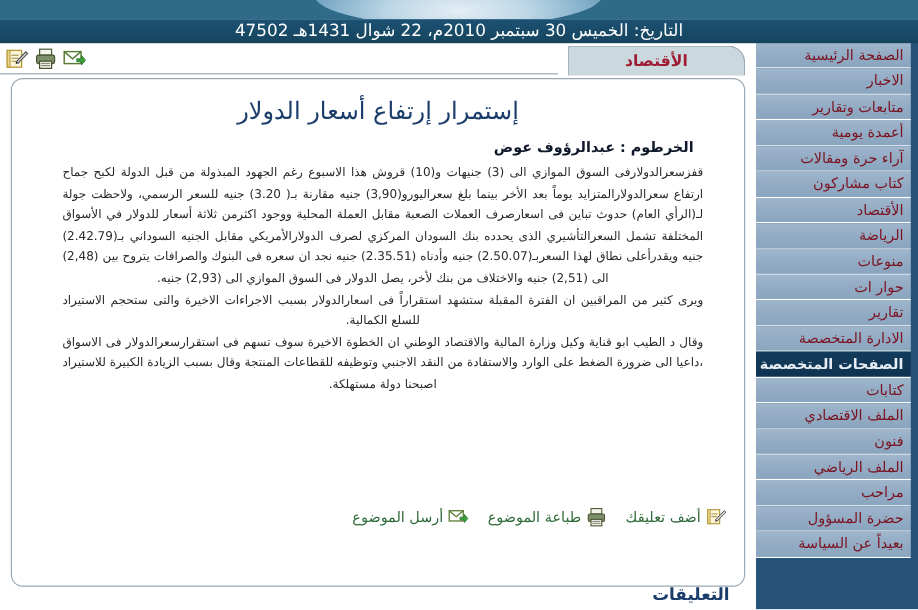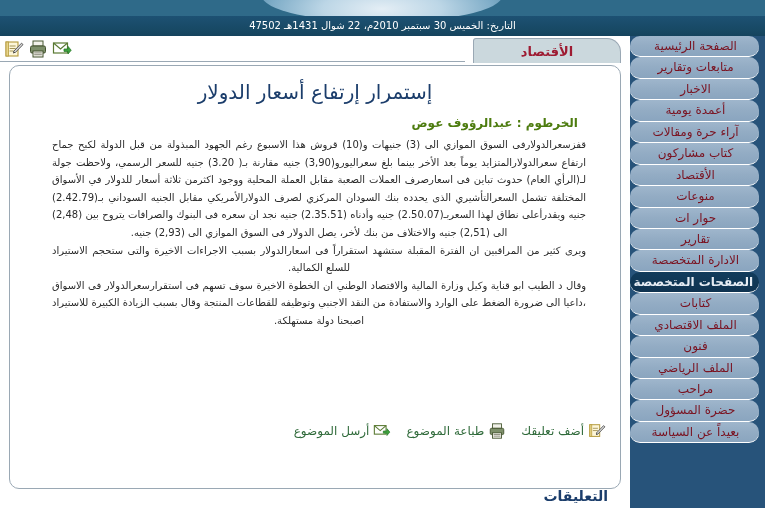--- a/index.html
+++ b/index.html
@@ -48,21 +48,21 @@
   }
 
   
   .datebar {
     position: absolute;
     top: 16px; left: 0;
     width: 765px;
     height: 27px;
     background: linear-gradient(to bottom, #1d5173 0%, #174863 55%, #123c55 100%);
     color: #ffffff;
-    font-size: 10px;
+    font-size: 14px;
     line-height: 20px;
     text-align: center;
     white-space: nowrap;
   }
 
   
   .sidebar {
     position: absolute;
     top: 36px;
     right: 0;
@@ -75,25 +75,23 @@
   .menu-item {
     position: relative;
     height: 21.45px;
     line-height: 21.45px;
     margin: 0 6px 0 0;
     padding: 0 6px 13px 8px;
     background: linear-gradient(to bottom, #9fb6cc 0%, #93acc4 48%, #8aa5bf 100%);
     border-bottom: 1px solid #ffffff;
     color: #7a1220;
     font-size: 12px;
-    text-align: center;
     white-space: nowrap;
     overflow: hidden;
     box-sizing: border-box;
-    border-radius: 10px;
   }
   .menu-item.active {
     background: linear-gradient(to bottom, #123c5c 0%, #0f3350 100%);
     color: #e7edf4;
     font-weight: bold;
     border-bottom: 1px solid #ffffff;
   }
 
   
   .main {
@@ -165,21 +163,21 @@
   .article-title {
     margin: 14px 0 0 0;
     text-align: center;
     color: #1b3d6b;
     font-size: 20px;
     font-weight: normal;
   }
   .article-byline {
     margin: 12px 42px 0 0;
     text-align: right;
-    color: #4d7c0f;
+    color: #0f172a;
     font-size: 12px;
     font-weight: bold;
   }
   .article-body {
     margin: 6px 34px 0 42px;
     color: #2a2a2a;
     font-size: 10px;
     line-height: 17.6px;
     text-align: justify;
     text-align-last: center;
@@ -243,26 +241,27 @@
 <div id="page">
 
   <div class="banner">
     <div class="banner-glow"></div>
   </div>
 
   <div class="datebar">التاريخ: الخميس 30 سبتمبر 2010م، 22 شوال 1431هـ   47502</div>
 
   <div class="sidebar">
     <div class="menu-item">الصفحة الرئيسية</div>
+    <div class="menu-item">الاخبار</div>
     <div class="menu-item">متابعات وتقارير</div>
-    <div class="menu-item">الاخبار</div>
     <div class="menu-item">أعمدة يومية</div>
     <div class="menu-item">آراء حرة ومقالات</div>
     <div class="menu-item">كتاب مشاركون</div>
     <div class="menu-item">الأقتصاد</div>
+    <div class="menu-item">الرياضة</div>
     <div class="menu-item">منوعات</div>
     <div class="menu-item">حوار ات</div>
     <div class="menu-item">تقارير</div>
     <div class="menu-item">الادارة المتخصصة</div>
     <div class="menu-item active">الصفحات المتخصصة</div>
     <div class="menu-item">كتابات</div>
     <div class="menu-item">الملف الاقتصادي</div>
     <div class="menu-item">فنون</div>
     <div class="menu-item">الملف الرياضي</div>
     <div class="menu-item">مراحب</div>

